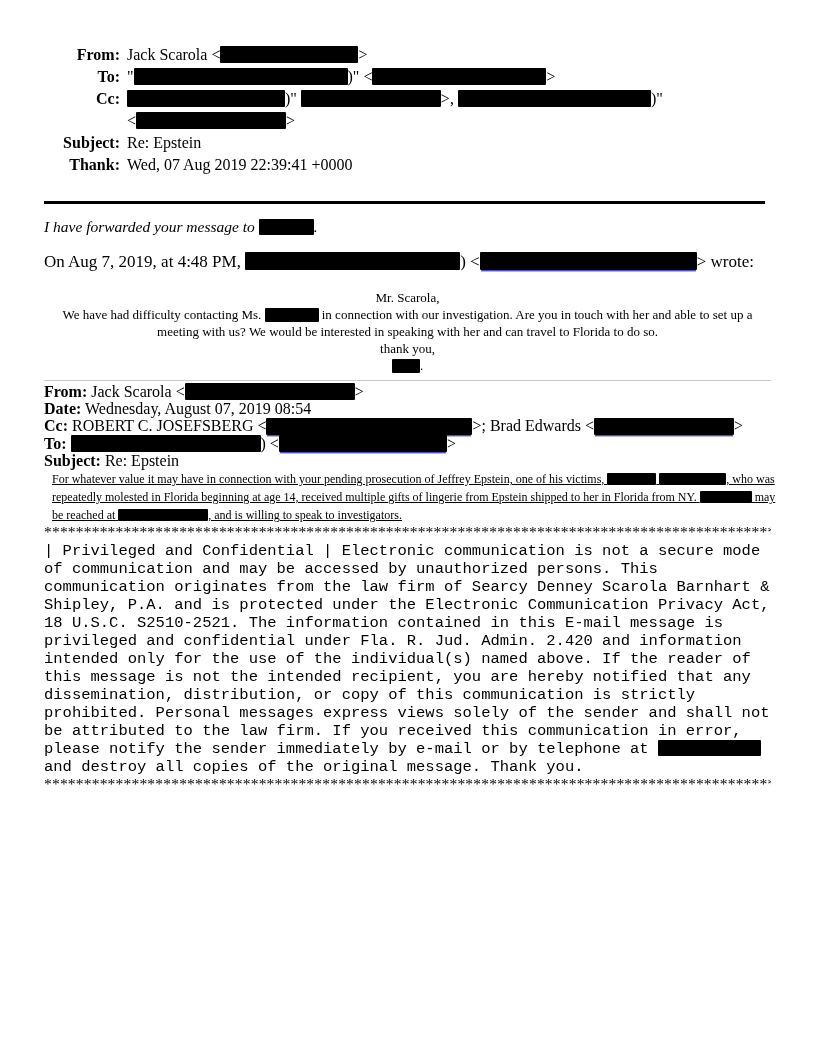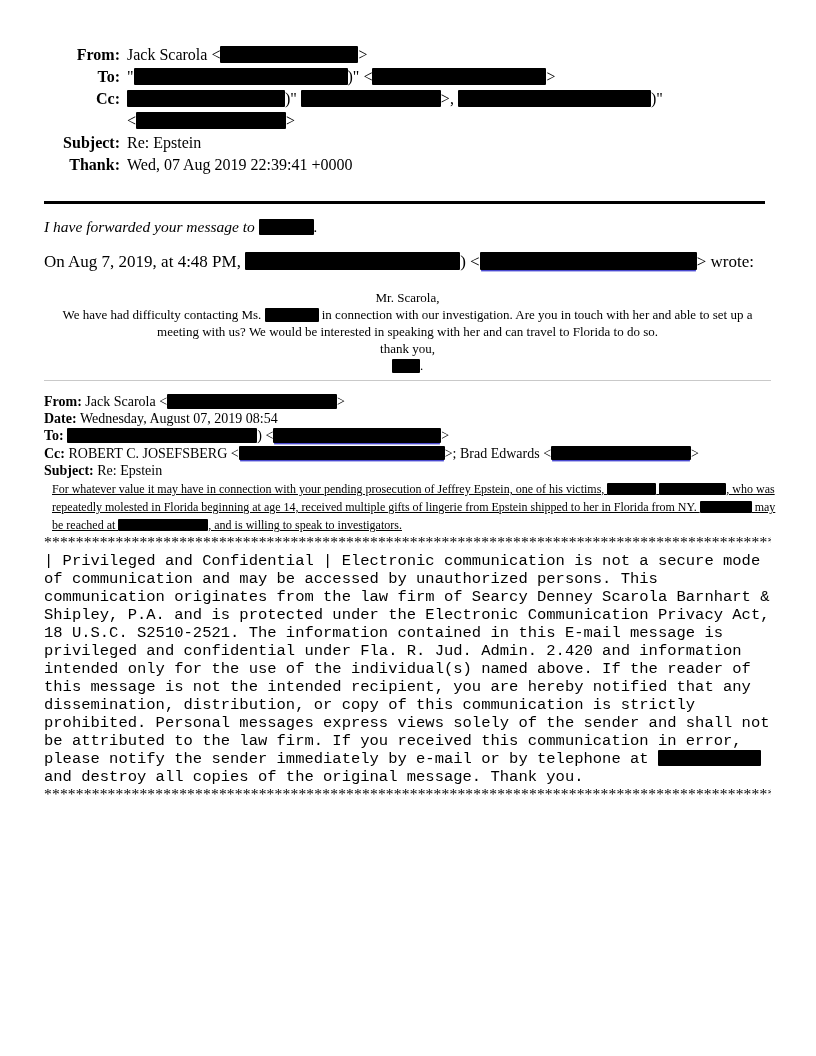--- a/index.html
+++ b/index.html
@@ -16,21 +16,21 @@
   
   .hdr { display:grid; grid-template-columns:76px 650px; column-gap:7px;
          font-size:16px; line-height:22px; }
   .hl  { font-weight:bold; text-align:right; white-space:nowrap; }
   .hv  { }
   .rule-thick { width:721px; height:3px; background:#000; margin-top:25px; }
   .body1 { font-size:15.5px; line-height:20px; margin:13px 0 0 0; width:727px;font-style:italic; }
   .body2 { font-size:17px; line-height:20px; margin:15px 0 0 0; width:727px; }
   .quoted { font-size:13px; line-height:17px; margin-top:17px; width:727px;text-align:center; }
   .rule-faint { width:727px; height:1px; background:#c9c9c9; margin-top:6px; }
-  .reply { font-size:14px; line-height:17.2px; margin-top:12px; width:727px; }
+  .reply { font-size:16px; line-height:17.2px; margin-top:2px; width:727px; }
   .reply-para { font-size:12px; line-height:18px; margin:1px 0 0 8px; width:727px;text-decoration:underline; }
   .stars { font-size:15.5px; line-height:16px; width:727px;
            white-space:nowrap; overflow:hidden; letter-spacing:0.2px; }
   .disc { font-size:15.5px; line-height:18px; margin:2px 0 0 0; width:727px;font-family:Liberation Mono, monospace; }
   b { font-weight:bold; }
   
   .redact { display:inline-block; background:#000; height:1.06em;
             vertical-align:-0.2em; border-radius:1px; }
   .redact.u { box-shadow:0 2.5px 0 -1.1px #4a4ad0; }
 </style>
@@ -57,22 +57,22 @@
   <p class="body1">I have forwarded your message to <span class="redact" style="width: 55px;"></span>.</p>
   <p class="body2">On Aug 7, 2019, at 4:48 PM, <span class="redact" style="width: 215px;"></span>) &lt;<span class="redact u" style="width: 217px;"></span>&gt; wrote:</p>
 
   <div class="quoted">Mr. Scarola,<br>We have had difficulty contacting Ms. <span class="redact" style="width: 54px;"></span> in connection with our investigation. Are you in touch with her and able to set up a meeting with us? We would be interested in speaking with her and can travel to Florida to do so.<br>thank you,<br><span class="redact" style="width: 28px;"></span>.</div>
 
   <div class="rule-faint"></div>
 
   <div class="reply">
     <div><b>From:</b> Jack Scarola &lt;<span class="redact" style="width: 170px;"></span>&gt;</div>
     <div><b>Date:</b> Wednesday, August 07, 2019 08:54</div>
+    <div><b>Cc:</b> ROBERT C. JOSEFSBERG &lt;<span class="redact u" style="width: 206px;"></span>&gt;; Brad Edwards &lt;<span class="redact u" style="width: 140px;"></span>&gt;</div>
     <div><b>To:</b> <span class="redact" style="width: 190px;"></span>) &lt;<span class="redact u" style="width: 168px;"></span>&gt;</div>
-    <div><b>Cc:</b> ROBERT C. JOSEFSBERG &lt;<span class="redact u" style="width: 206px;"></span>&gt;; Brad Edwards &lt;<span class="redact u" style="width: 140px;"></span>&gt;</div>
     <div><b>Subject:</b> Re: Epstein</div>
   </div>
 
   <p class="reply-para">For whatever value it may have in connection with your pending prosecution of Jeffrey Epstein, one of his victims, <span class="redact" style="width: 49px;"></span> <span class="redact" style="width: 67px;"></span>, who was repeatedly molested in Florida beginning at age 14, received multiple gifts of lingerie from Epstein shipped to her in Florida from NY. <span class="redact" style="width: 52px;"></span> may be reached at <span class="redact" style="width: 90px;"></span>, and is willing to speak to investigators.</p>
 
   <div class="stars">**************************************************************************************************************</div>
 
   <p class="disc">| Privileged and Confidential | Electronic communication is not a secure mode of communication and may be accessed by unauthorized persons. This communication originates from the law firm of Searcy Denney Scarola Barnhart &amp; Shipley, P.A. and is protected under the Electronic Communication Privacy Act, 18 U.S.C. S2510-2521. The information contained in this E-mail message is privileged and confidential under Fla. R. Jud. Admin. 2.420 and information intended only for the use of the individual(s) named above. If the reader of this message is not the intended recipient, you are hereby notified that any dissemination, distribution, or copy of this communication is strictly prohibited. Personal messages express views solely of the sender and shall not be attributed to the law firm. If you received this communication in error, please notify the sender immediately by e-mail or by telephone at <span class="redact" style="width: 103px;"></span> and destroy all copies of the original message. Thank you.</p>
 
   <div class="stars">**************************************************************************************************************</div>

